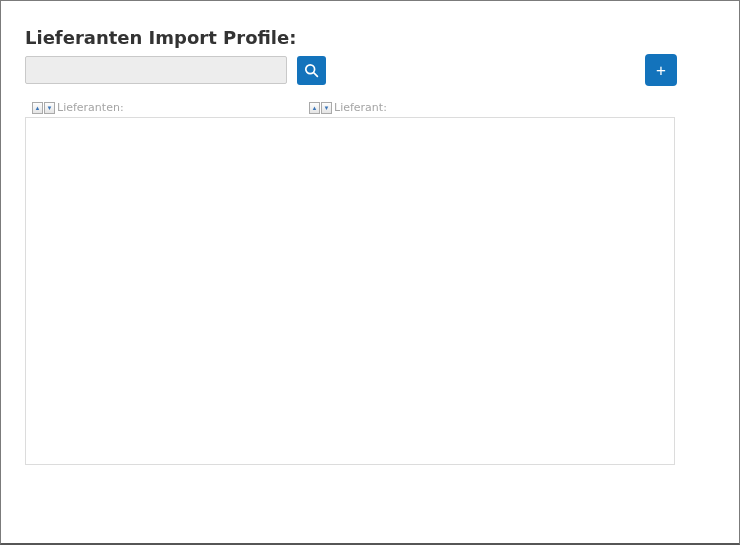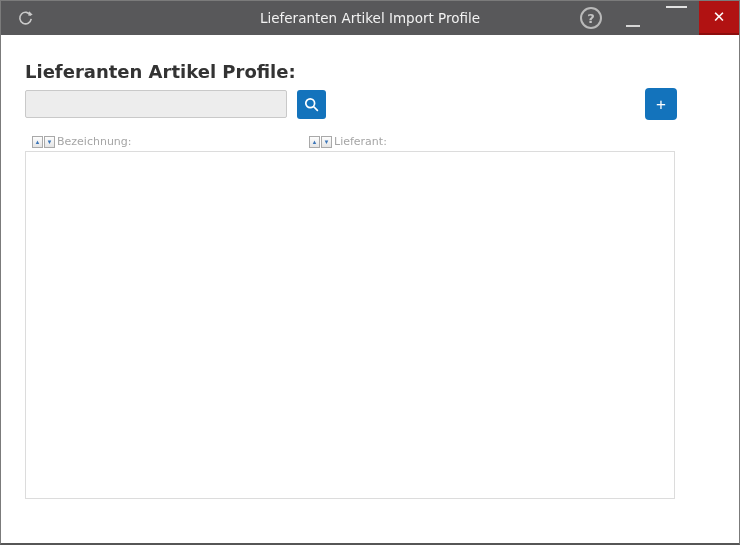--- a/index.html
+++ b/index.html
@@ -171,66 +171,45 @@
     background: #ffffff;
     border: 1px solid #dcdcdc;
     overflow-y: auto;
   }
 </style>
 </head>
 <body>
 
 <div class="window">
 
-  <div class="titlebar">
-    <span class="tb-refresh">
-      <svg width="17" height="17" viewBox="0 0 16 16">
-        <path d="M 12.9 5.2 A 5.4 5.4 0 1 0 13.4 8.4" fill="none" stroke="#c9c9c9" stroke-width="1.5"></path>
-        <polygon points="11.4,1.2 14.8,4.4 10.6,5.4" fill="#c9c9c9"></polygon>
-      </svg>
-    </span>
-
-    <div class="tb-title">Lieferanten Artikel Import Profile</div>
-
-    <div class="tb-right">
-      <span class="tb-help">
-        <span>?</span>
-      </span>
-      <span class="tb-min"></span>
-      <span class="tb-max"></span>
-      <span class="tb-close">
-        <span>✕</span>
-      </span>
-    </div>
-  </div>
 
   <div class="content">
 
-    <div class="page-title">Lieferanten Artikel Profile:</div>
+    <div class="page-title">Lieferanten Import Profile:</div>
 
     <input class="search-input" type="text" value="" style="">
 
     <button class="search-btn">
       <span style="display:flex;">
         <svg width="18" height="18" viewBox="0 0 18 18">
           <circle cx="7.2" cy="7.2" r="4.4" fill="none" stroke="#ffffff" stroke-width="1.7"></circle>
           <line x1="10.5" y1="10.5" x2="14.4" y2="14.4" stroke="#ffffff" stroke-width="1.7" stroke-linecap="round"></line>
         </svg>
       </span>
     </button>
 
     <button class="add-btn">
       <span>+</span>
     </button>
 
     <div class="col-header-row">
       <div class="col-header col-1">
         <button class="sort-btn">▲</button>
         <button class="sort-btn">▼</button>
-        <span class="col-label">Bezeichnung:</span>
+        <span class="col-label">Lieferanten:</span>
       </div>
       <div class="col-header col-2">
         <button class="sort-btn">▲</button>
         <button class="sort-btn">▼</button>
         <span class="col-label">Lieferant:</span>
       </div>
     </div>
 
     <div class="profile-list"></div>
 

